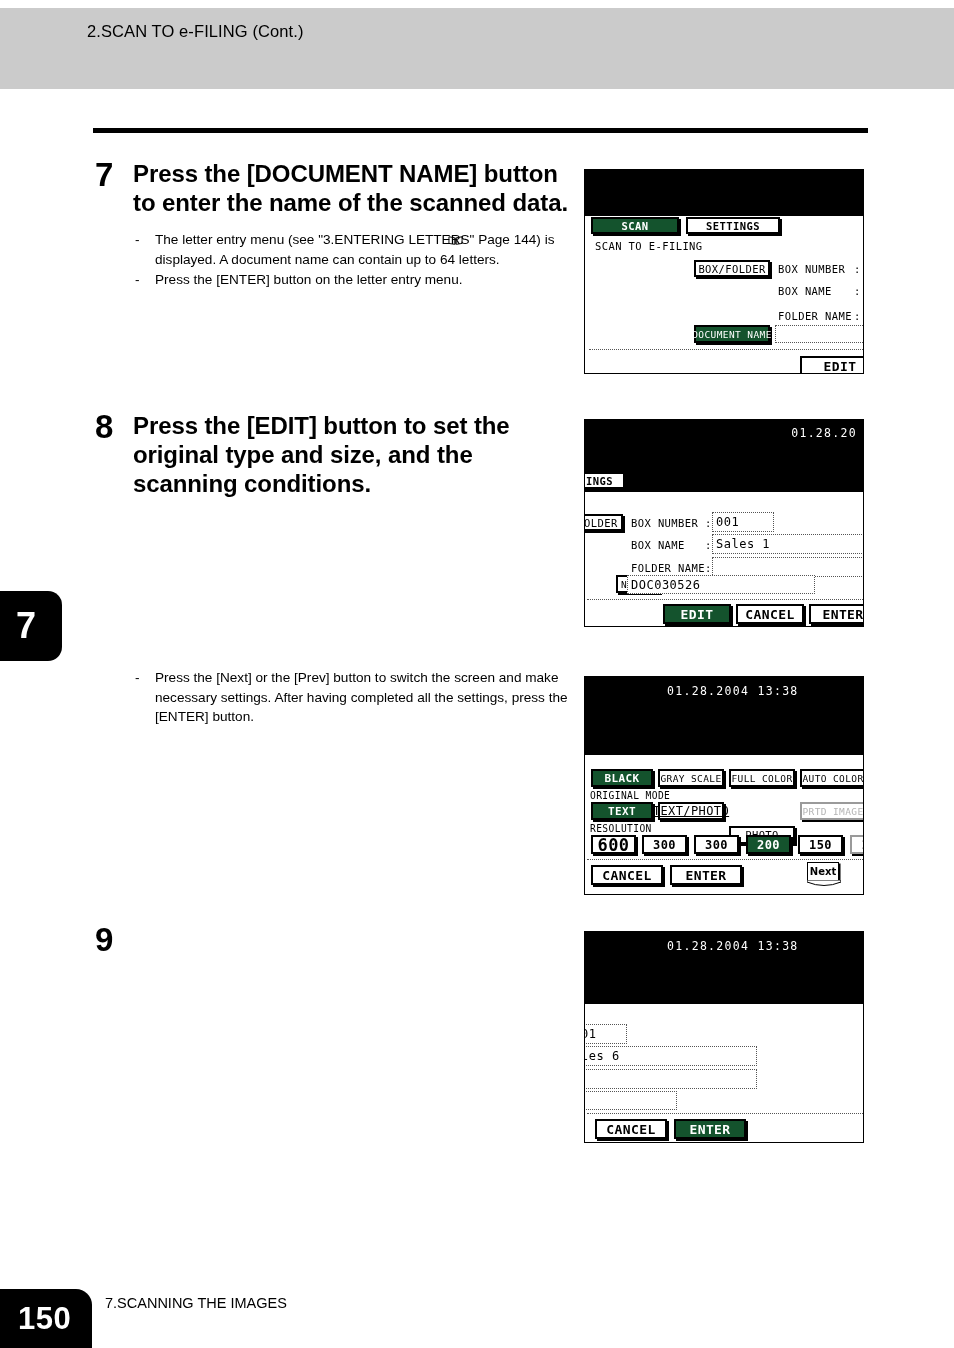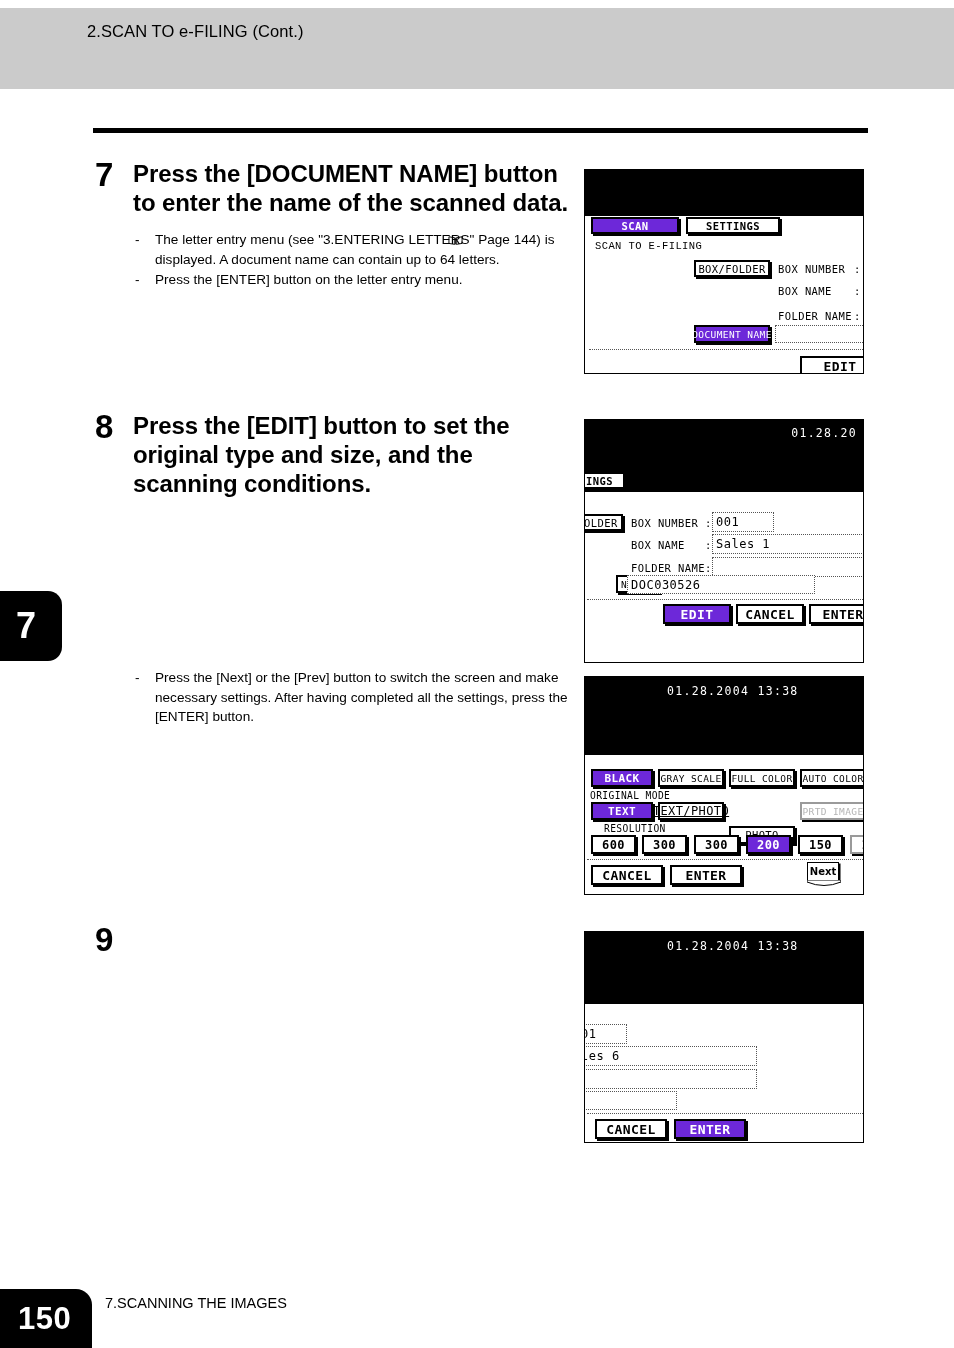--- a/index.html
+++ b/index.html
@@ -174,21 +174,21 @@
     letter-spacing: 0.4px;
     text-align: center;
     white-space: nowrap;
     font-family: "DejaVu Sans Mono", monospace;
     box-shadow: 1.5px 1.5px 0 #000;
     display: flex;
     align-items: center;
     justify-content: center;
   }
   .btn.sel {
-    background: #6d28d9;
+    background: #14532d;
     color: #fff;
   }
   .btn.dim {
     color: #b4b4b4;
     border-color: #9a9a9a;
     box-shadow: 1.5px 1.5px 0 #b4b4b4;
   }
   .btn.thick {
     border-width: 2px;
     box-shadow: 2px 2px 0 #000;
@@ -273,21 +273,21 @@
   <path d="M1 1.5 L7.2 2.6 L7.2 9.6 L1 8.6 Z M15 1.5 L8.8 2.6 L8.8 9.6 L15 8.6 Z" fill="none" stroke="#000" stroke-width="1"></path>
   <line x1="8" y1="2.6" x2="8" y2="9.6" stroke="#000" stroke-width="0.8"></line>
 </svg>
 
 <div class="lcd" style="left:584px; top:169px; width:280px; height:205px;">
   <div class="lcd-black" style="height:46px;"></div>
 
   <div class="btn sel thick" style="left:6px; top:47px; width:88px; height:17px; font-weight:bold;">SCAN</div>
   <div class="btn thick" style="left:101px; top:47px; width:94px; height:17px; font-weight:bold;">SETTINGS</div>
 
-  <div class="lcd-label" style="left:10px; top:70px;font-family:Liberation Mono, monospace;">SCAN TO E-FILING</div>
+  <div class="lcd-label" style="left:10px; top:70px;">SCAN TO E-FILING</div>
 
   <div class="btn thick" style="left:109px; top:90px; width:76px; height:17px;">BOX/FOLDER</div>
 
   <div class="lcd-label" style="left:193px; top:93px;">BOX NUMBER</div>
   <div class="lcd-label" style="left:269px; top:93px;">:</div>
   <div class="field" style="left:278px; top:88px; width:40px; height:20px;">00</div>
 
   <div class="lcd-label" style="left:193px; top:115px;">BOX NAME</div>
   <div class="lcd-label" style="left:269px; top:115px;">:</div>
   <div class="field" style="left:278px; top:110px; width:40px; height:20px;">Sa</div>
@@ -302,21 +302,21 @@
   <div class="hr-dot" style="left:4px; top:179px; width:274px;"></div>
 
   <div class="btn thick" style="left:215px; top:186px; width:80px; height:20px; font-size:13px; font-weight:bold;">EDIT</div>
 </div>
 
 <div class="step" style="left:95px; top:410px; width:490px; height:120px;">
   <div class="step-num">8</div>
   <div class="step-head">Press the [EDIT] button to set the original type and size, and the scanning conditions.</div>
 </div>
 
-<div class="lcd" style="left:584px; top:419px; width:280px; height:244px;">
+<div class="lcd" style="left:584px; top:419px; width:280px; height:208px;">
   <div class="lcd-black" style="height:72px;"></div>
   <div class="lcd-date" style="right:6px; top:6px;">01.28.20</div>
 
   <div class="btn thick" style="left:-4px; top:52px; width:44px; height:17px; font-weight:bold; justify-content:flex-start; padding-left:3px;">INGS</div>
 
   <div class="btn thick" style="left:-6px; top:94px; width:44px; height:17px; justify-content:flex-start; padding-left:3px;">OLDER</div>
 
   <div class="lcd-label" style="left:46px; top:97px;">BOX NUMBER</div>
   <div class="lcd-label" style="left:120px; top:97px;">:</div>
   <div class="field" style="left:127px; top:92px; width:62px; height:20px;">001</div>
@@ -355,22 +355,22 @@
   <div class="btn thick" style="left:73px; top:92px; width:66px; height:18px; font-size:9.5px;">GRAY SCALE</div>
   <div class="btn thick" style="left:144px; top:92px; width:66px; height:18px; font-size:9.5px;">FULL COLOR</div>
   <div class="btn thick" style="left:215px; top:92px; width:66px; height:18px; font-size:9.5px;">AUTO COLOR</div>
 
   <div class="section-cap" style="left:5px; top:113px;">ORIGINAL MODE</div>
   <div class="btn sel thick" style="left:6px; top:125px; width:62px; height:18px; font-size:11px; font-weight:bold;">TEXT</div>
   <div class="btn thick" style="left:73px; top:125px; width:66px; height:18px; font-size:12px;text-decoration:underline;">TEXT/PHOTO</div>
   <div class="btn thick" style="left:144px; top:125px; width:66px; height:18px; font-size:10.5px;margin-top:24px;">PHOTO</div>
   <div class="btn dim thick" style="left:215px; top:125px; width:66px; height:18px; font-size:9.5px;">PRTD IMAGE</div>
 
-  <div class="section-cap" style="left:5px; top:146px;margin-left:14px;">RESOLUTION</div>
-  <div class="btn thick" style="left:6px; top:158px; width:45px; height:19px; font-size:12px; font-weight:bold;">600</div>
+  <div class="section-cap" style="left:5px; top:146px;">RESOLUTION</div>
+  <div class="btn thick" style="left:6px; top:158px; width:45px; height:19px; font-size:17px; font-weight:bold;">600</div>
   <div class="btn thick" style="left:57px; top:158px; width:45px; height:19px; font-size:12px; font-weight:bold;">300</div>
   <div class="btn thick" style="left:109px; top:158px; width:45px; height:19px; font-size:12px; font-weight:bold;">300</div>
   <div class="btn sel thick" style="left:161px; top:158px; width:45px; height:19px; font-size:12px; font-weight:bold;">200</div>
   <div class="btn thick" style="left:213px; top:158px; width:45px; height:19px; font-size:12px; font-weight:bold;">150</div>
   <div class="btn dim thick" style="left:265px; top:158px; width:45px; height:19px; font-size:12px; font-weight:bold;">100</div>
 
   <div class="hr-dot" style="left:2px; top:182px; width:276px;"></div>
 
   <div class="btn thick" style="left:6px; top:188px; width:72px; height:20px; font-size:13px; font-weight:bold;">CANCEL</div>
   <div class="btn thick" style="left:85px; top:188px; width:72px; height:20px; font-size:13px; font-weight:bold;">ENTER</div>

